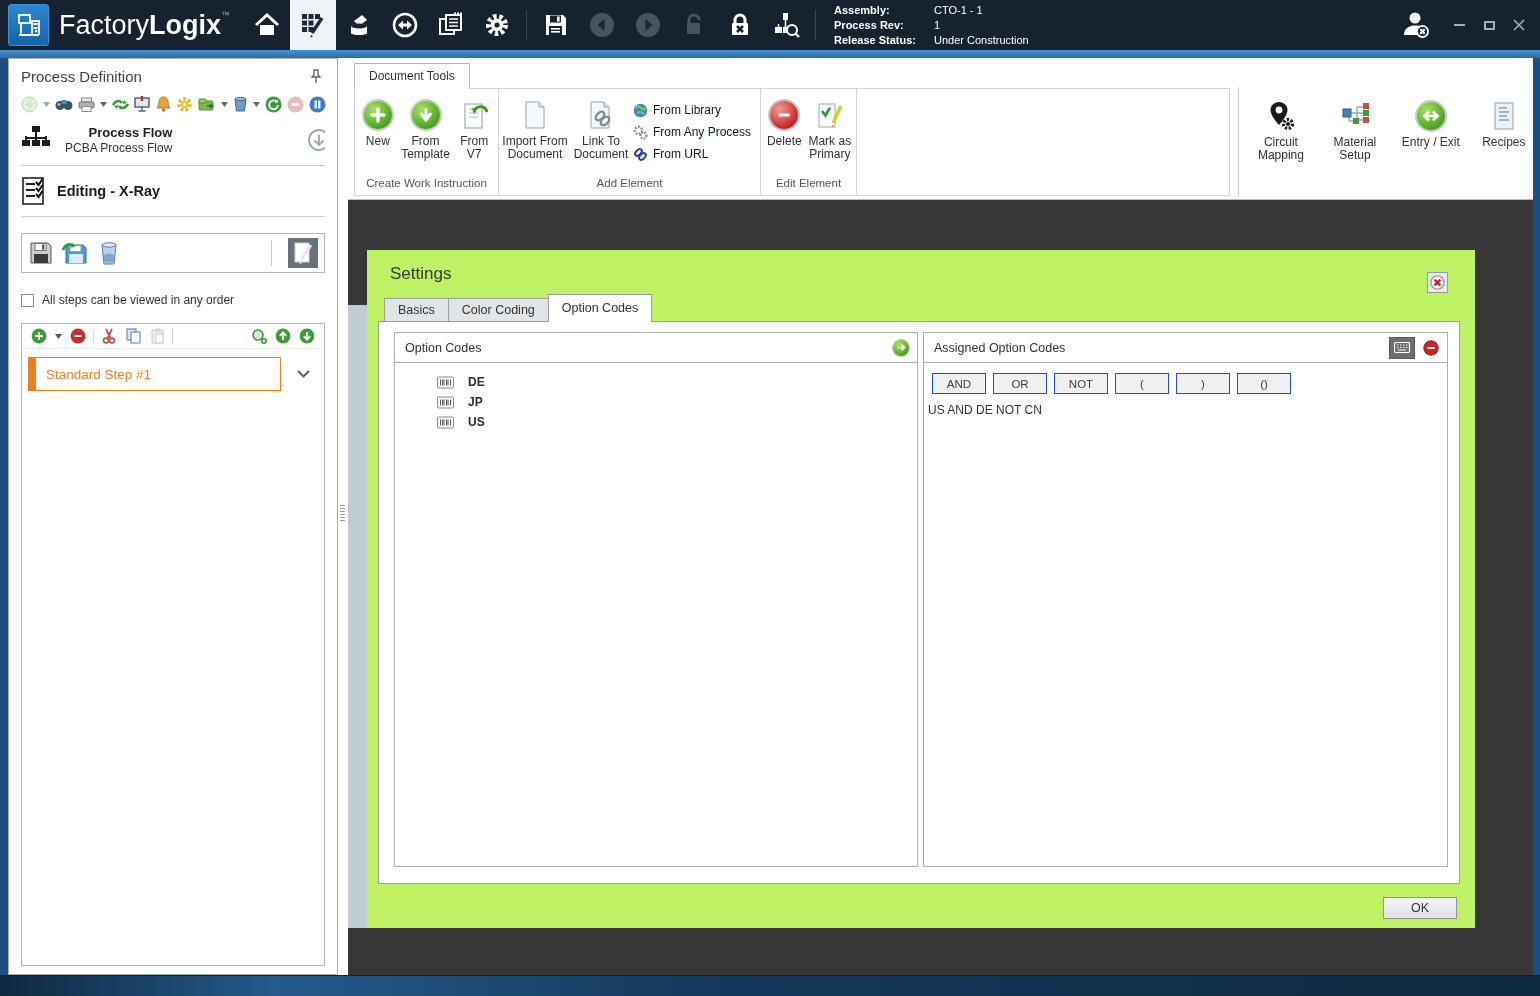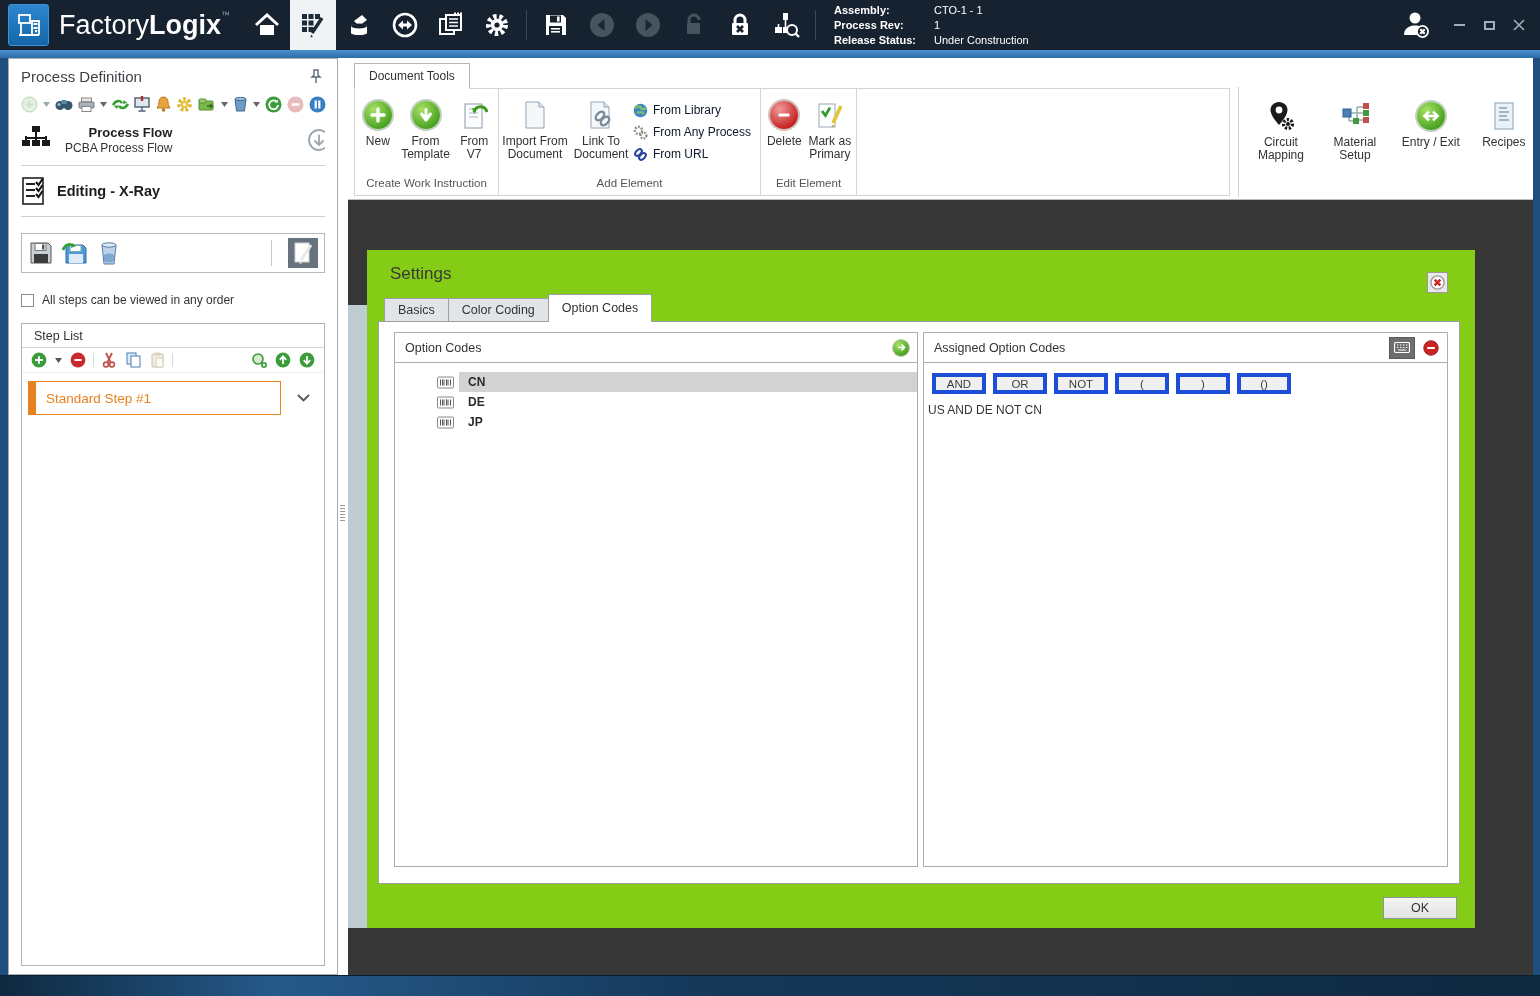--- a/index.html
+++ b/index.html
@@ -80,42 +80,42 @@
   .ribbon-right { position:absolute; left:890px; top:29px; right:0; height:110px; background:#fff; border-left:1px solid #d0d0d0; display:flex; gap:16px; padding:9px 4px 0 12px; }
   .orb { border-radius:50%; display:flex; align-items:center; justify-content:center; }
   .orb.green { background:radial-gradient(circle at 35% 30%, #a8e164, #46a01e 75%, #2f7d12); box-shadow:0 0 0 2px #c2cec2; }
   .orb.red { background:radial-gradient(circle at 35% 30%, #f29a9a, #c41e1e 75%, #9c1212); box-shadow:0 0 0 2px #cfc0c0; }
   .orb32 { width:28px; height:28px; }
   .orb16 { width:16px; height:16px; box-shadow:0 0 0 1px #b8c4b8 !important; }
 
   
   .content { position:relative; flex:1; background:#373737; }
   .dlg-ext { position:absolute; left:0; top:105px; width:21px; height:623px; background:#bfccd4; }
-  .dialog { position:absolute; left:19px; top:50px; width:1108px; height:678px; background:#84cc16; }
+  .dialog { position:absolute; left:19px; top:50px; width:1108px; height:678px; background:#bef264; }
   .dlg-title { position:absolute; left:23px; top:14px; font-size:17px; color:#3a3a3a; }
   .dlg-close { position:absolute; right:27px; top:22px; width:21px; height:21px; background:#e9e9e9; border:1px solid #9a9a9a; display:flex; align-items:center; justify-content:center; }
   .dlg-tabs { position:absolute; left:17px; top:48px; display:flex; align-items:flex-end; height:24px; }
   .dtab { height:24px; line-height:22px; padding:0 13px; font-size:12.5px; color:#333; background:#e2e5e8; border:1px solid #9aa0a5; border-right:none; }
   .dtab:last-child { border-right:1px solid #9aa0a5; }
   .dtab.active { height:28px; line-height:26px; background:#fff; border:1px solid #9aa0a5; border-bottom:none; position:relative; z-index:3; }
   .dlg-panel { position:absolute; left:11px; top:71px; width:1082px; height:563px; background:#fff; border:1px solid #9aa0a5; }
   .grp { position:absolute; top:10px; height:535px; border:1px solid #a8aeb3; background:#fff; display:flex; flex-direction:column; }
   .grp.left { left:15px; width:524px; }
   .grp.right { left:544px; width:525px; }
   .grp-head { height:30px; border-bottom:1px solid #a8aeb3; display:flex; align-items:center; padding:0 8px 0 10px; font-size:12.5px; color:#333; flex:0 0 auto; }
   .grp-head .hspace { margin-left:auto; display:flex; align-items:center; gap:8px; }
   .kb-btn { width:26px; height:22px; background:#6e6e6e; border:1px solid #5a5a5a; display:flex; align-items:center; justify-content:center; }
   .tree { padding-top:9px; font-size:12px; color:#333; }
   .trow { height:20px; display:flex; align-items:center; }
   .trow.root { padding-left:9px; gap:5px; }
   .trow.child { padding-left:42px; gap:0; }
   .trow .lblwrap { flex:1; display:flex; align-items:center; align-self:stretch; padding-left:9px; margin-left:5px; font-weight:700; color:#2b2b2b; }
   .trow .lblwrap.sel { background:#d2d2d2; }
   .ops-row { display:flex; gap:7px; padding:10px 0 0 8px; }
-  .op-btn { width:54px; height:21px; background:#f0f0f0; border:4px solid #1d4ed8; font-size:11.5px; color:#3c3c3c; display:flex; align-items:center; justify-content:center; }
+  .op-btn { width:54px; height:21px; background:#f0f0f0; border:1px solid #1d4ed8; font-size:11.5px; color:#3c3c3c; display:flex; align-items:center; justify-content:center; }
   .expr { padding:9px 0 0 4px; font-size:12px; color:#333; }
   .ok-btn { position:absolute; right:18px; bottom:9px; width:74px; height:22px; background:linear-gradient(#f5f5f5,#e2e2e2); border:1px solid #8f959a; font-size:12.5px; color:#333; text-align:center; line-height:20px; }
   svg { display:block; }
 </style>
 </head>
 <body>
 
 <div class="screen">
 
   <div class="titlebar">
@@ -512,21 +512,20 @@
             </span>
           </span>
       </div>
 
       <div class="chk-row">
         <span class="chk-box"></span>
         <span class="chk-lbl">All steps can be viewed in any order</span>
       </div>
 
       <div class="steplist">
-        <div class="sl-head">Step List</div>
         <div class="sl-tools">
           <span class="mi">
               <svg width="16" height="16">
                 <circle cx="8" cy="8" r="7.4" fill="#3a9c3a"></circle>
                 <path d="M8 4.2v7.6M4.2 8h7.6" stroke="#fff" stroke-width="2"></path>
               </svg>
             </span>
           <span class="mi narrow">
               <svg width="7" height="5">
                 <path d="M0 0h7L3.5 5z" fill="#555"></path>
@@ -842,39 +841,39 @@
                 </span>
               </div>
               <div class="tree">
                 <div class="trow child">
                   <span>
                       <svg width="17" height="13">
                         <rect x="0.5" y="1" width="16" height="11" rx="1" fill="#fcfcfc" stroke="#8a8a8a"></rect>
                         <path d="M3.5 3.5v6M5.5 3.5v6M7 3.5v6M9.5 3.5v6M11 3.5v6M13.5 3.5v6" stroke="#555" stroke-width="1"></path>
                       </svg>
                     </span>
-                  <span class="lblwrap sel">CN</span>
-                </div>
-                <div class="trow child">
-                  <span>
-                      <svg width="17" height="13">
-                        <rect x="0.5" y="1" width="16" height="11" rx="1" fill="#fcfcfc" stroke="#8a8a8a"></rect>
-                        <path d="M3.5 3.5v6M5.5 3.5v6M7 3.5v6M9.5 3.5v6M11 3.5v6M13.5 3.5v6" stroke="#555" stroke-width="1"></path>
-                      </svg>
-                    </span>
                   <span class="lblwrap">DE</span>
                 </div>
                 <div class="trow child">
                   <span>
                       <svg width="17" height="13">
                         <rect x="0.5" y="1" width="16" height="11" rx="1" fill="#fcfcfc" stroke="#8a8a8a"></rect>
                         <path d="M3.5 3.5v6M5.5 3.5v6M7 3.5v6M9.5 3.5v6M11 3.5v6M13.5 3.5v6" stroke="#555" stroke-width="1"></path>
                       </svg>
                     </span>
                   <span class="lblwrap">JP</span>
+                </div>
+                <div class="trow child">
+                  <span>
+                      <svg width="17" height="13">
+                        <rect x="0.5" y="1" width="16" height="11" rx="1" fill="#fcfcfc" stroke="#8a8a8a"></rect>
+                        <path d="M3.5 3.5v6M5.5 3.5v6M7 3.5v6M9.5 3.5v6M11 3.5v6M13.5 3.5v6" stroke="#555" stroke-width="1"></path>
+                      </svg>
+                    </span>
+                  <span class="lblwrap">US</span>
                 </div>
               </div>
             </div>
 
             <div class="grp right">
               <div class="grp-head">
                 <span>Assigned Option Codes</span>
                 <span class="hspace">
                   <span class="kb-btn">
                       <span>

